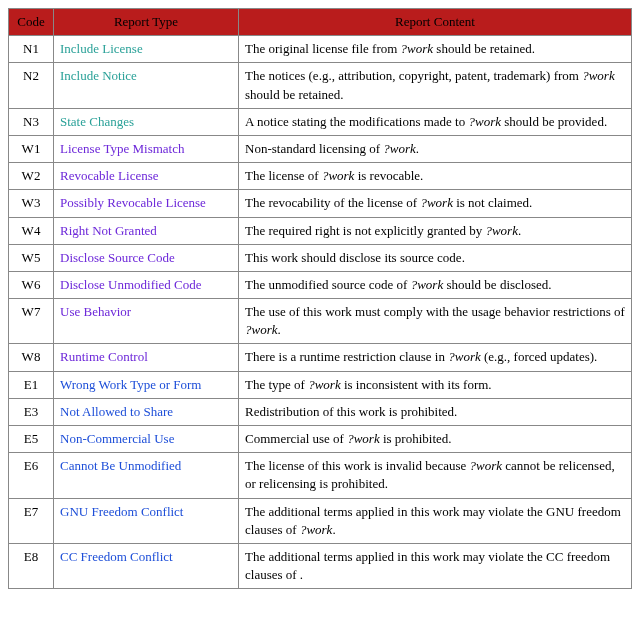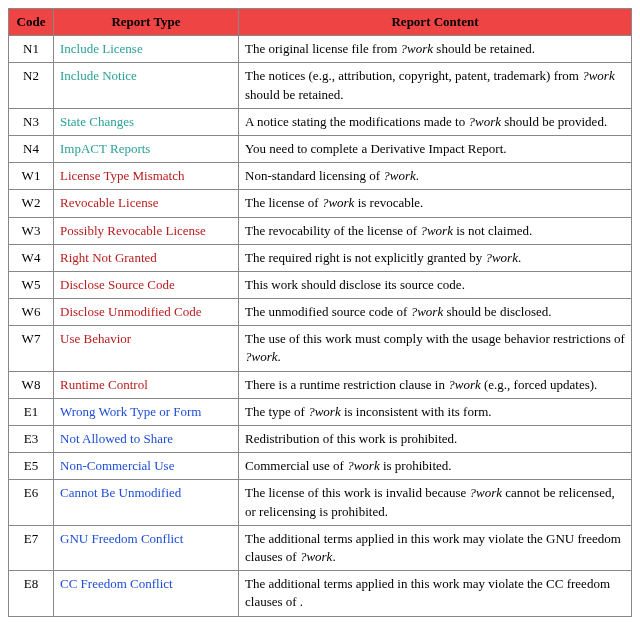--- a/index.html
+++ b/index.html
@@ -18,33 +18,33 @@
       border-collapse: collapse;
       border: 1px solid #888;
     }
     th, td {
       border: 1px solid #888;
       padding: 4px 6px;
       vertical-align: top;
       line-height: 1.4;
     }
     th {
-      background: #ef4444;
-      font-weight: bold;
+      background: #b91c1c;
+      font-weight: normal;
       font-family: Georgia, serif;
     }
     .col-code { width: 45px; text-align: center; }
     .col-type { width: 185px; }
     .col-content { width: auto; margin-top: 20px; }
     .cell-code {
       text-align: center;
       font-family: Georgia, serif;
     }
     .link-teal { color: #2aa198; text-decoration: none; }
-    .link-pink { color: #b91c1c; text-decoration: none; }
+    .link-pink { color: #6d28d9; text-decoration: none; }
     .link-gray { color: #1d4ed8; text-decoration: none; }
     em { font-style: italic; }
   </style>
 </head>
 <body>
 
 <div class="table-wrapper">
   <table>
     <thead>
       <tr>
@@ -61,25 +61,20 @@
         </tr>
         <tr>
           <td class="cell-code col-code">N2</td>
           <td class="col-type"><a href="#" class="link-teal">Include Notice</a></td>
           <td class="col-content">The notices (e.g., attribution, copyright, patent, trademark) from <em>?work</em> should be retained.</td>
         </tr>
         <tr>
           <td class="cell-code col-code">N3</td>
           <td class="col-type"><a href="#" class="link-teal">State Changes</a></td>
           <td class="col-content">A notice stating the modifications made to <em>?work</em> should be provided.</td>
-        </tr>
-        <tr>
-          <td class="cell-code col-code">N4</td>
-          <td class="col-type"><a href="#" class="link-teal">ImpACT Reports</a></td>
-          <td class="col-content">You need to complete a Derivative Impact Report.</td>
         </tr>
         <tr>
           <td class="cell-code col-code">W1</td>
           <td class="col-type"><a href="#" class="link-pink">License Type Mismatch</a></td>
           <td class="col-content">Non-standard licensing of <em>?work</em>.</td>
         </tr>
         <tr>
           <td class="cell-code col-code">W2</td>
           <td class="col-type"><a href="#" class="link-pink">Revocable License</a></td>
           <td class="col-content">The license of <em>?work</em> is revocable.</td>

